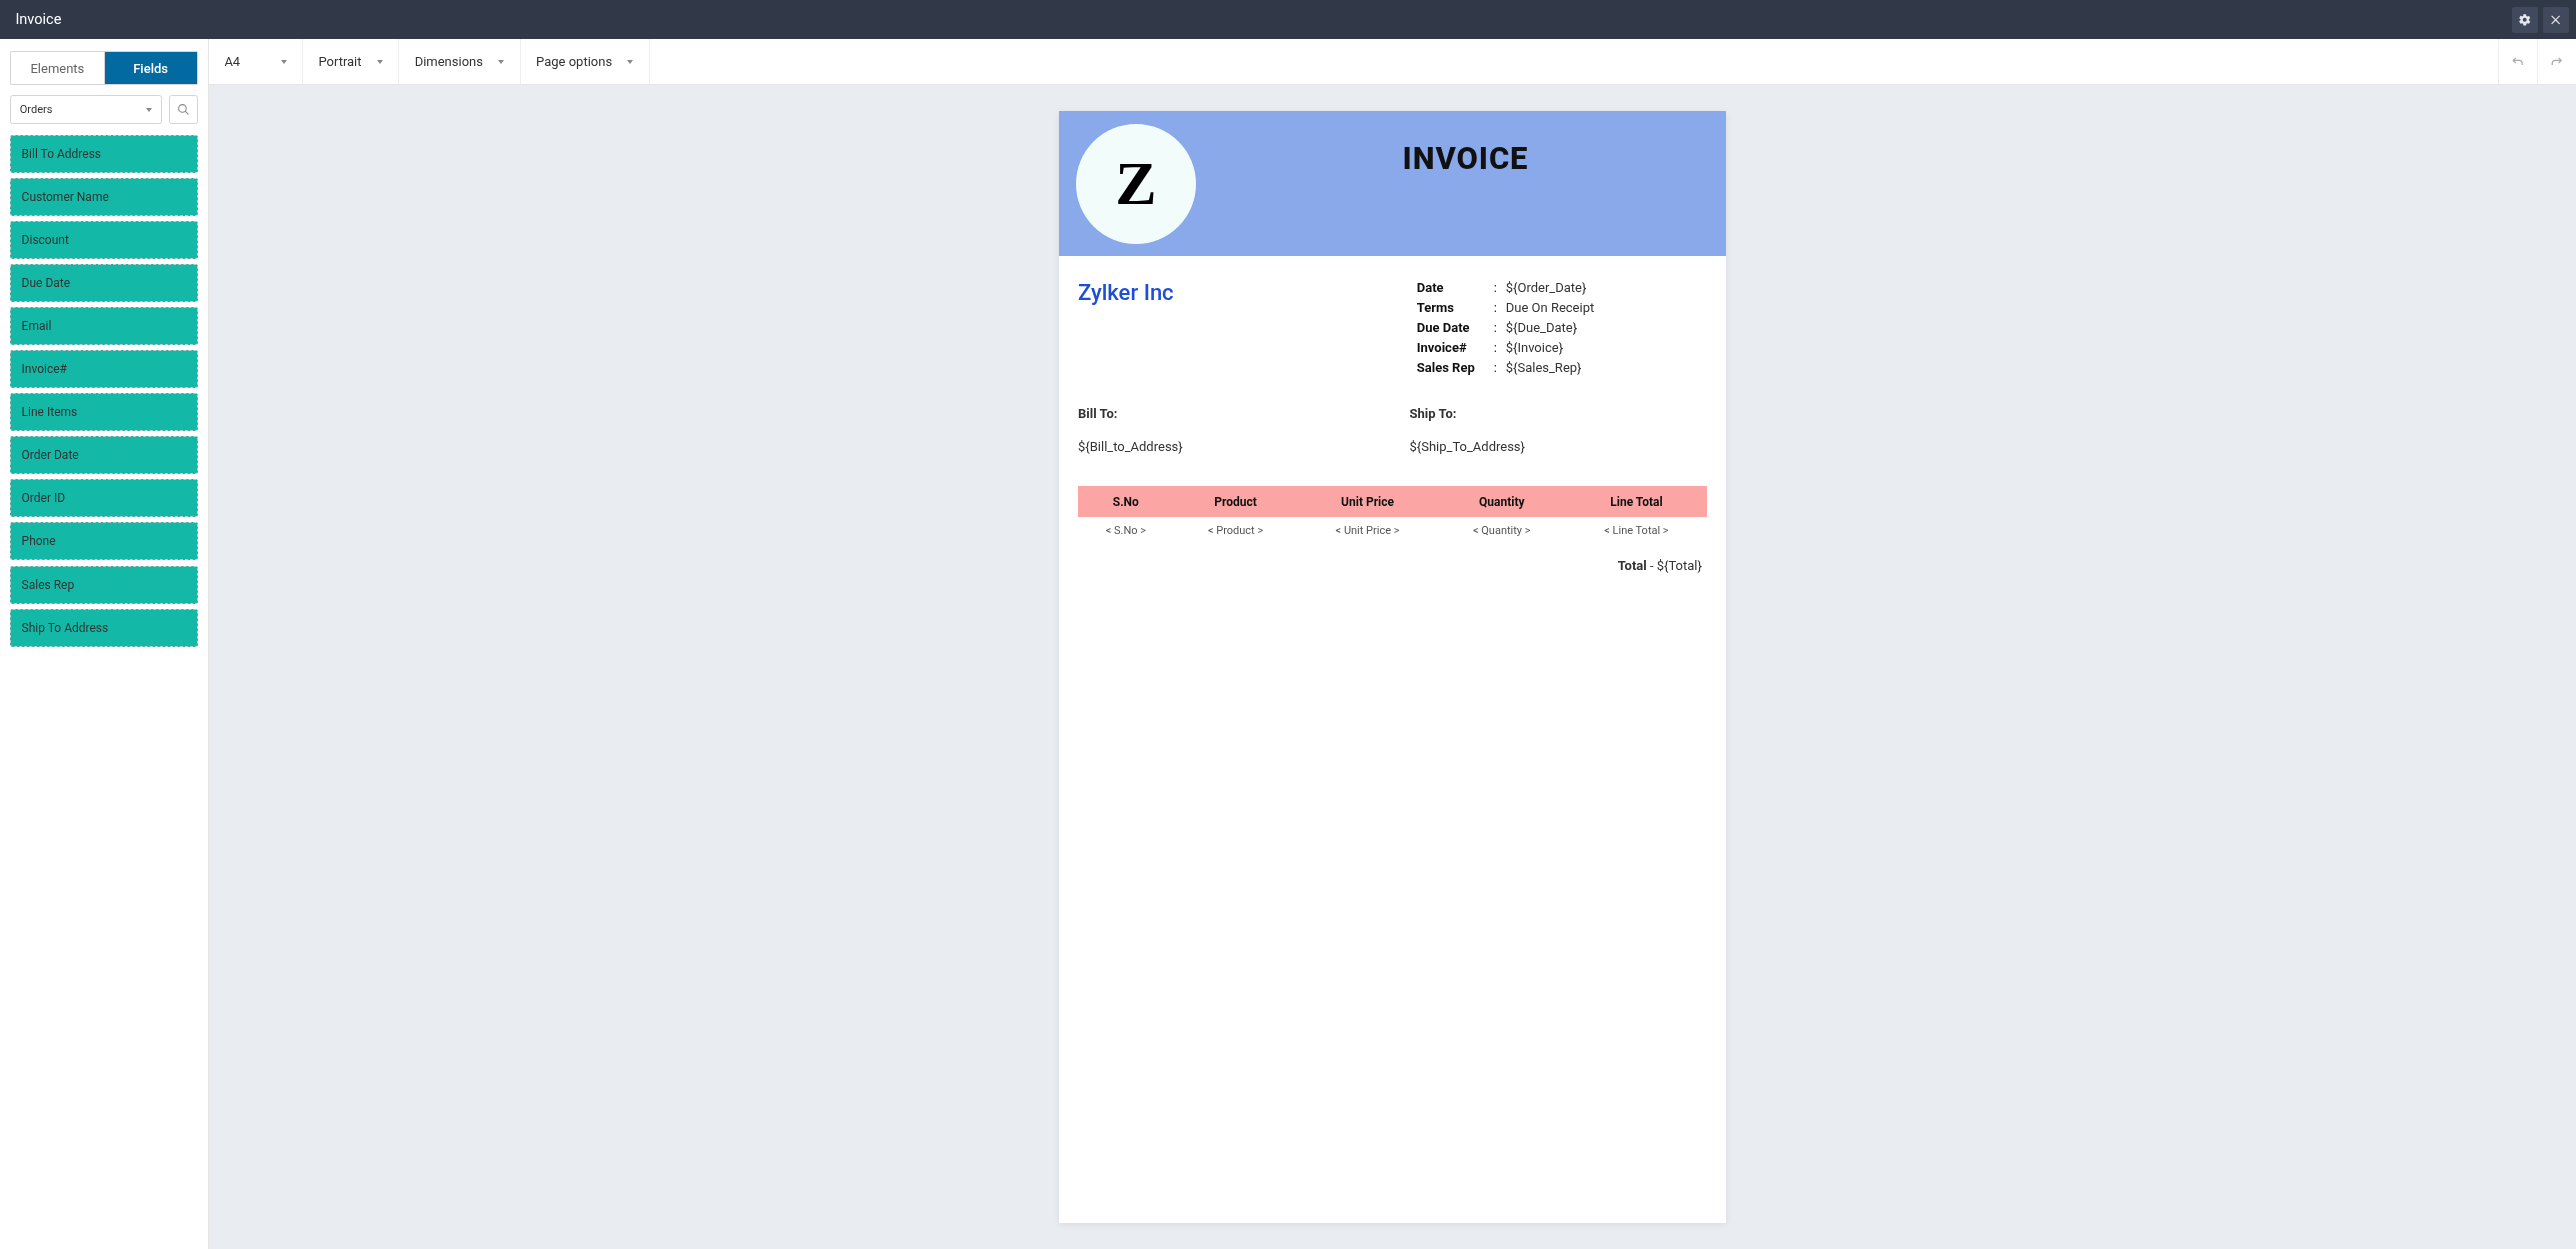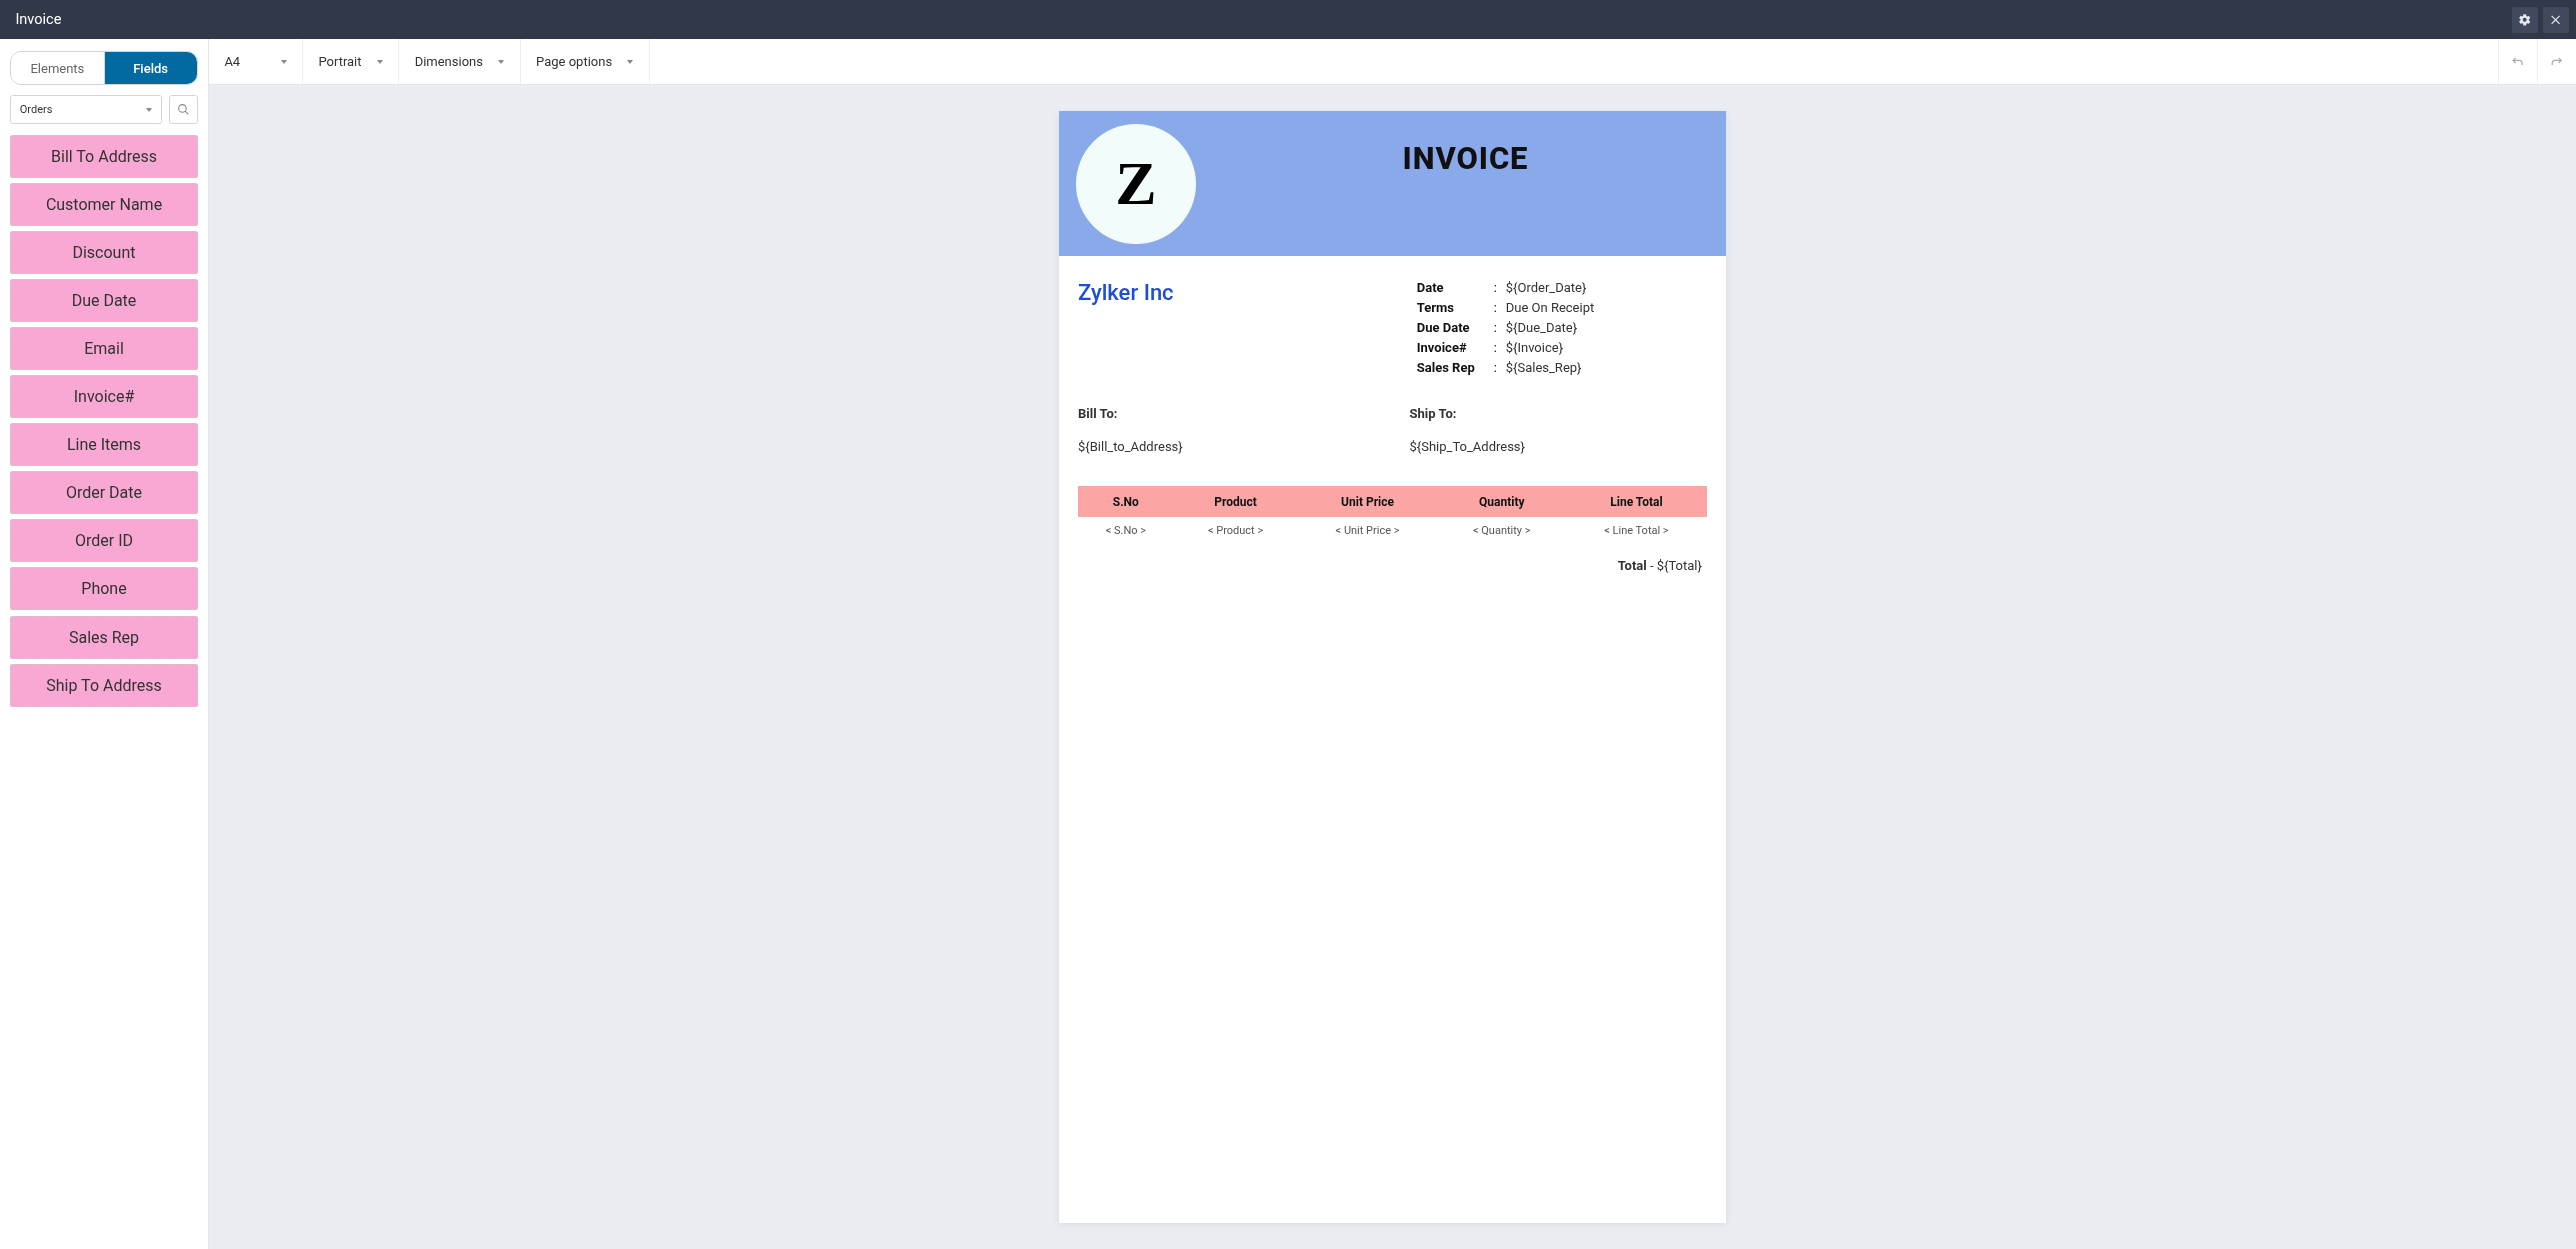--- a/index.html
+++ b/index.html
@@ -42,21 +42,21 @@
     width: 209px;
     border-right: 0.9px solid #e5e5e5;
     background: #fff;
     padding: 12px 10.3px;
     display: flex; flex-direction: column;
     gap: 10.3px;
   }
   .tabs {
     display: flex;
     border: 0.9px solid #d5d5d5;
-    border-radius: 11px;
+    border-radius: 1px;
     overflow: hidden;
   }
   .tab {
     flex: 1;
     text-align: center;
     padding: 8.5px 0;
     font-size: 13px;
     color: #666;
     cursor: pointer;
     background: #fff;
@@ -97,25 +97,24 @@
     color: #888;
     background: #fff;
   }
   .search-btn svg { width: 13px; height: 13px; stroke: currentColor; fill: none; stroke-width: 2; }
 
   .field-list { display: flex; flex-direction: column; gap: 5.1px; overflow-y: auto; }
   .field-item {
     border: 0.9px dashed #c9c9c9;
     border-radius: 2.6px;
     padding: 11px 10.3px;
-    font-size: 16px;
+    font-size: 12px;
     color: #333;
     cursor: move;
-    background: #f9a8d4;
-    text-align: center;
+    background: #14b8a6;
   }
 
   
   .content {
     flex: 1;
     display: flex;
     flex-direction: column;
     min-width: 0;
   }
   .toolbar {

